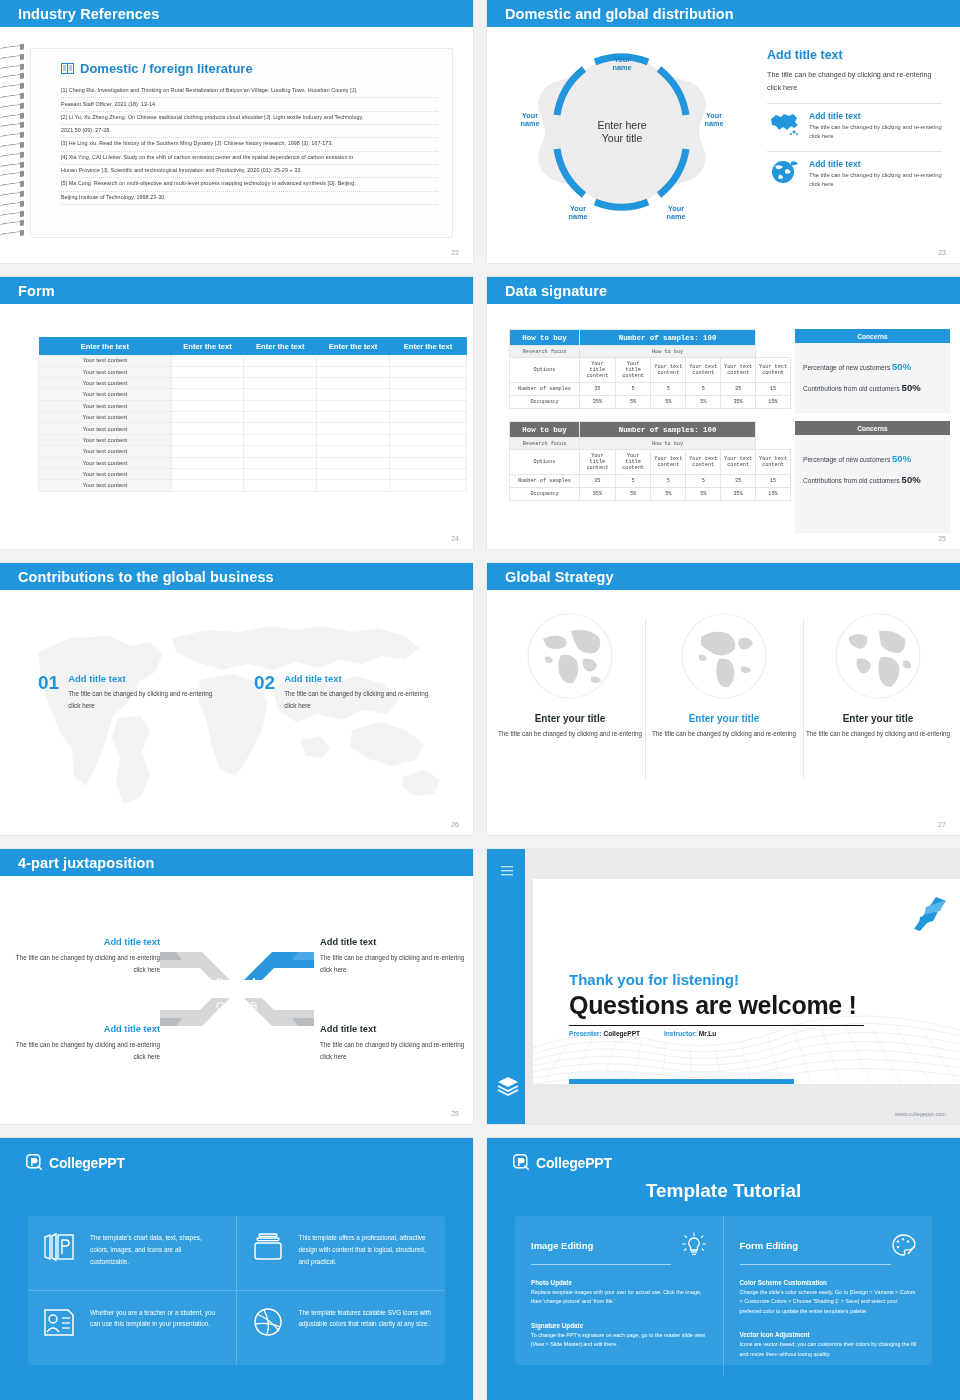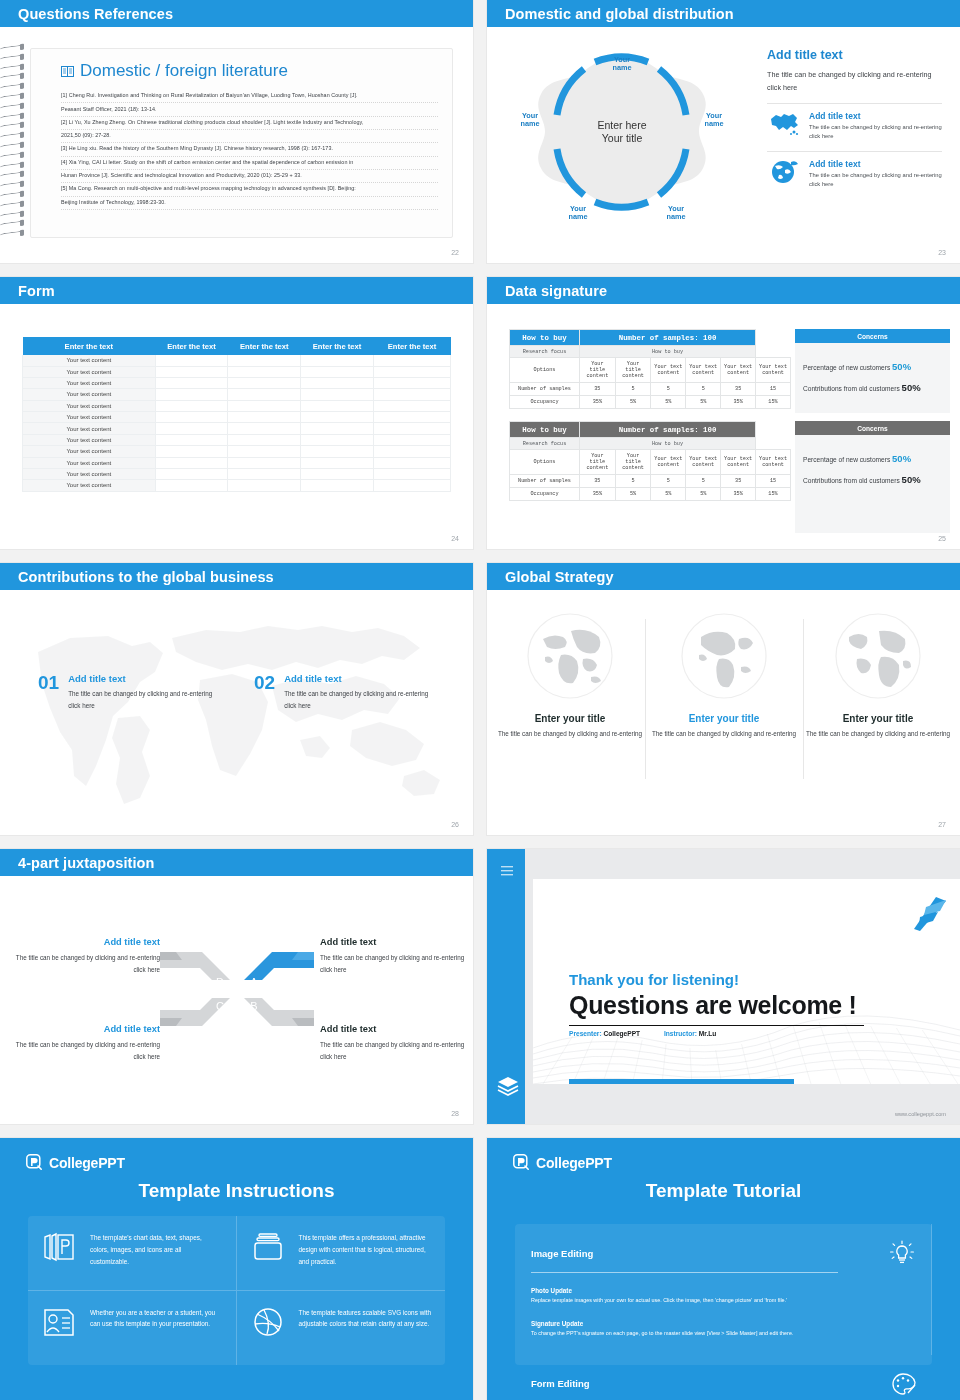--- a/index.html
+++ b/index.html
@@ -52,39 +52,39 @@
   .spiral { position:absolute; left:0px; top:46px; width:30px; }
   .spiral i {
     display:block; height:4px; width:24px; margin-bottom:5.8px;
     border-top:1.6px solid #8d9298;
     border-radius:60% 10% 10% 60%/ 100% 0 0 100%;
     transform: skewY(-7deg);
     position:relative;
   }
   .spiral i:after{content:"";position:absolute;right:0;top:-2px;width:4px;height:6px;background:#8d9298;border-radius:1px;}
   .ref-head { display:flex; align-items:center; gap:6px; margin-bottom:9px; }
-  .ref-head-txt { color:#1e87cf; font-size:17px; font-weight:normal; }
+  .ref-head-txt { color:#1e87cf; font-size:13px; font-weight:bold; }
   .ref-line {
     font-size:5.4px; color:#3b3f44; line-height:1.1;
     border-bottom:1px dotted #d6d6d6;
     padding:3.2px 0 3.2px 0;
     letter-spacing:.05px;
   }
   
   .circ-wrap{ position:absolute; left:20px; top:38px; width:230px; height:200px;}
   .hex-label{position:absolute;color:#1b7fc4;font-size:7.3px;font-weight:bold;text-align:center;line-height:1.15;margin-top:22px;}
   .center-text{position:absolute;left:50%;top:50%;transform:translate(-50%,-50%);text-align:center;font-size:10.5px;color:#333;line-height:1.25;z-index:5;}
   .rt-col{position:absolute;left:280px;top:48px;right:18px;}
   .rt-title{color:#1e87cf;font-size:12.5px;font-weight:bold;margin-bottom:7px;}
   .rt-sub{font-size:7.2px;color:#3b3f44;line-height:1.75;}
   .rt-item{display:flex;gap:8px;border-top:1px solid #e4e4e4;padding-top:7px;margin-top:9px;align-items:flex-start;}
   .rt-item-title{color:#1e87cf;font-size:8.5px;font-weight:bold;margin-bottom:2px;}
   .rt-item-body{font-size:5.8px;color:#4a4f54;line-height:1.6;}
   
-  .form-tbl{position:absolute;left:22px;top:60px;right:22px;border-collapse:collapse;width:calc(100% - 44px);}
+  .form-tbl{position:absolute;left:38px;top:60px;right:22px;border-collapse:collapse;width:calc(100% - 44px);}
   .form-tbl th{background:#2196dd;color:#fff;font-size:7.6px;font-weight:bold;padding:4.5px 2px;text-align:center;}
   .form-tbl td{border-bottom:1px solid #eceff1;border-right:1px solid #eceff1;font-size:6px;color:#444;padding:2.2px 4px;height:11px;}
   .form-tbl td.first{background:#f5f6f7;text-align:center;border-left:1px solid #eceff1;}
   
   .dc-tbl{border-collapse:collapse;width:100%;}
   .dc-tbl .thead td{background:#2196dd;color:#fff;font-weight:bold;font-size:7.4px;padding:3.5px 6px;}
   .dc-tbl .thead.grey td{background:#6e6e6e;}
   .dc-tbl .sub td{background:#f0f1f2;font-size:5.2px;color:#55595d;padding:2.5px 4px;text-align:center;border:1px solid #e3e5e6;}
   .dc-tbl td{border:1px solid #e3e5e6;font-size:5.2px;color:#444;text-align:center;padding:3px 2px;font-family:Liberation Mono, monospace;}
   .dc-tbl td.lbl{width:70px;}
@@ -131,21 +131,21 @@
   .tut-bd{font-size:5.4px;line-height:1.75;}
   svg{display:block;}
 </style>
 </head>
 <body>
 
 <div class="grid">
 
   <div class="slide">
     <div class="hdr">
-      <span class="hdr-title">Questions References</span>
+      <span class="hdr-title">Industry References</span>
     </div>
     <div class="spiral">
       <i></i>
         <i></i>
         <i></i>
         <i></i>
         <i></i>
         <i></i>
         <i></i>
         <i></i>
@@ -674,21 +674,20 @@
     <div class="br-logo">
       <span>
         <svg width="17" height="17" viewBox="0 0 17 17">
             <rect x="0.8" y="0.8" width="13" height="13" rx="3.5" fill="none" stroke="#fff" stroke-width="1.5"></rect>
             <path d="M5 4 h4 a2.6 2.6 0 0 1 0 5.2 H6.6 V12 H5 Z" fill="#fff"></path>
             <path d="M12 12 l3.2 3.2" stroke="#fff" stroke-width="1.6" stroke-linecap="round"></path>
           </svg>
       </span>
       <span class="br-logo-txt">CollegePPT</span>
     </div>
-    <div class="br-h1">Template Instructions</div>
     <div class="br-panel" style="grid-template-columns:1fr 1fr;grid-template-rows:1fr 1fr;">
       <div class="br-cell" style="border-right:1px solid rgba(255,255,255,.22);border-bottom:1px solid rgba(255,255,255,.22);">
         <span>
           <svg width="34" height="30" viewBox="0 0 34 30">
               <path d="M3 5 L8 3 V27 L3 25 Z" fill="none" stroke="#fff" stroke-width="1.4"></path>
               <path d="M10 4 L14 2 V28 L10 26 Z" fill="none" stroke="#fff" stroke-width="1.4"></path>
               <rect x="16" y="3" width="15" height="24" fill="none" stroke="#fff" stroke-width="1.4"></rect>
               <path d="M20 8 h4 a3 3 0 0 1 0 6 h-4 V8 Z M20 14 V22" fill="none" stroke="#fff" stroke-width="1.4"></path>
             </svg>
         </span>
@@ -736,21 +735,21 @@
       <span>
         <svg width="17" height="17" viewBox="0 0 17 17">
             <rect x="0.8" y="0.8" width="13" height="13" rx="3.5" fill="none" stroke="#fff" stroke-width="1.5"></rect>
             <path d="M5 4 h4 a2.6 2.6 0 0 1 0 5.2 H6.6 V12 H5 Z" fill="#fff"></path>
             <path d="M12 12 l3.2 3.2" stroke="#fff" stroke-width="1.6" stroke-linecap="round"></path>
           </svg>
       </span>
       <span class="br-logo-txt">CollegePPT</span>
     </div>
     <div class="br-h1">Template Tutorial</div>
-    <div class="br-panel" style="grid-template-columns:1fr;margin-top:8px;">
+    <div class="br-panel" style="grid-template-columns:1fr 1fr;">
       <div class="tut-cell" style="border-right:1px solid rgba(255,255,255,.22);">
         <div style="display:flex;align-items:center;justify-content:space-between;">
           <span class="tut-h">Image Editing</span>
           <span>
             <svg width="26" height="26" viewBox="0 0 26 26">
                 <path d="M13 6 a5.2 5.2 0 0 1 3.4 9.1 V18 h-6.8 v-2.9 A5.2 5.2 0 0 1 13 6 Z" fill="none" stroke="#fff" stroke-width="1.3"></path>
                 <line x1="10" y1="20" x2="16" y2="20" stroke="#fff" stroke-width="1.3"></line>
                 <line x1="11" y1="22.4" x2="15" y2="22.4" stroke="#fff" stroke-width="1.3"></line>
                 <g stroke="#fff" stroke-width="1.2" stroke-linecap="round">
                   <line x1="13" y1="1" x2="13" y2="3.4"></line>

